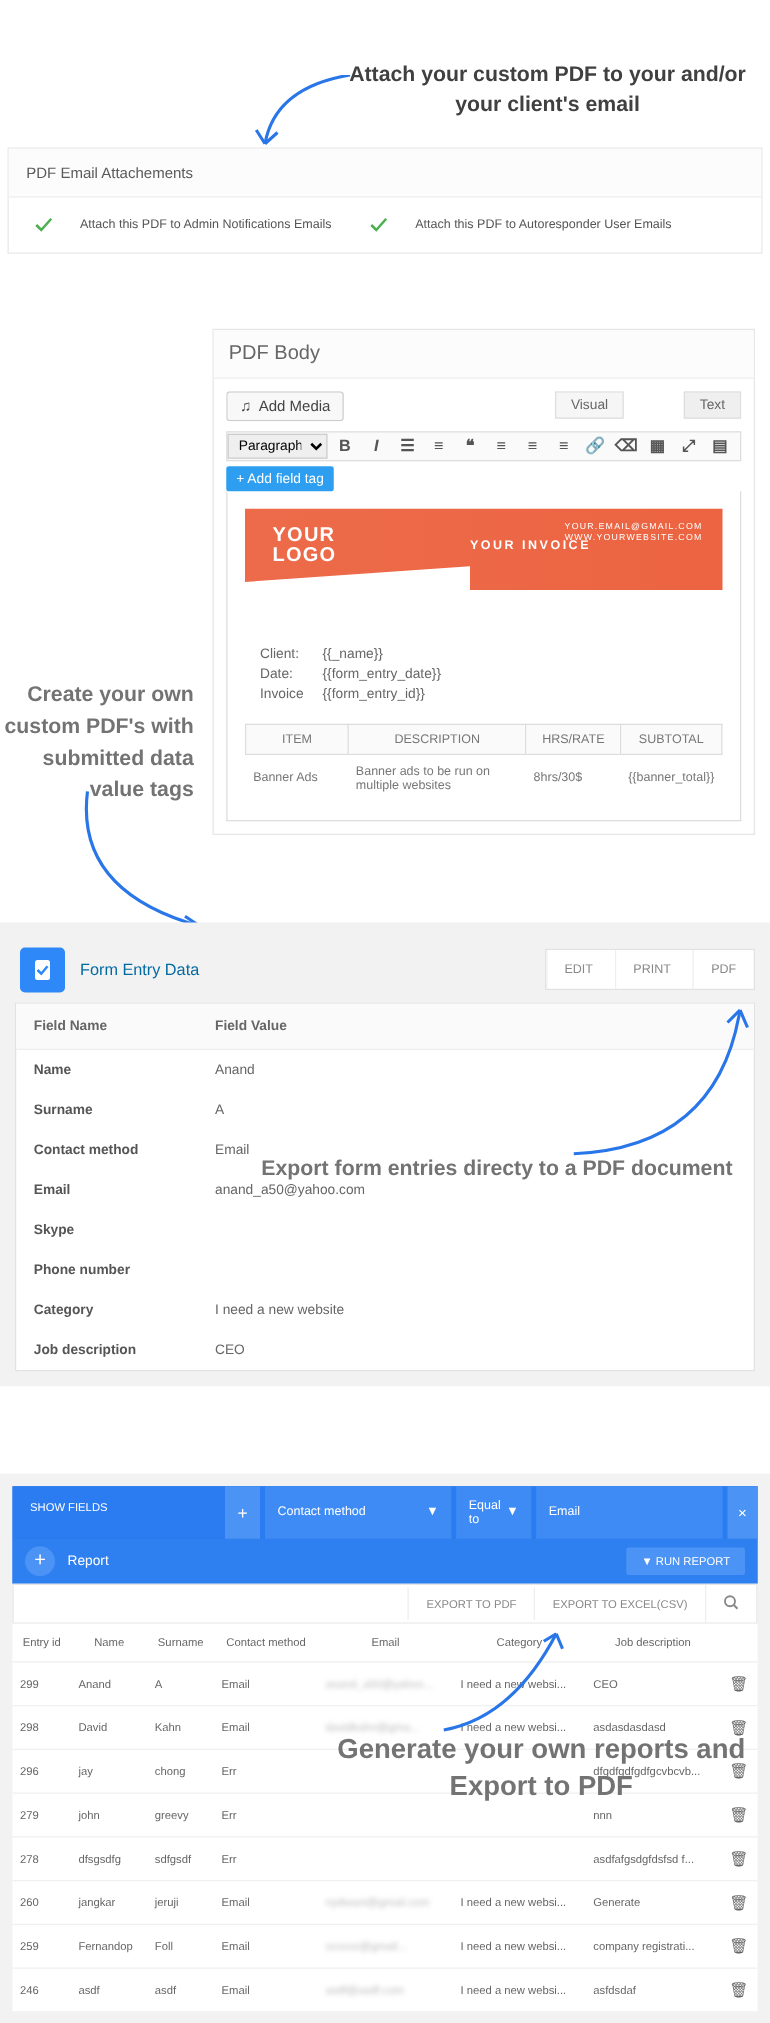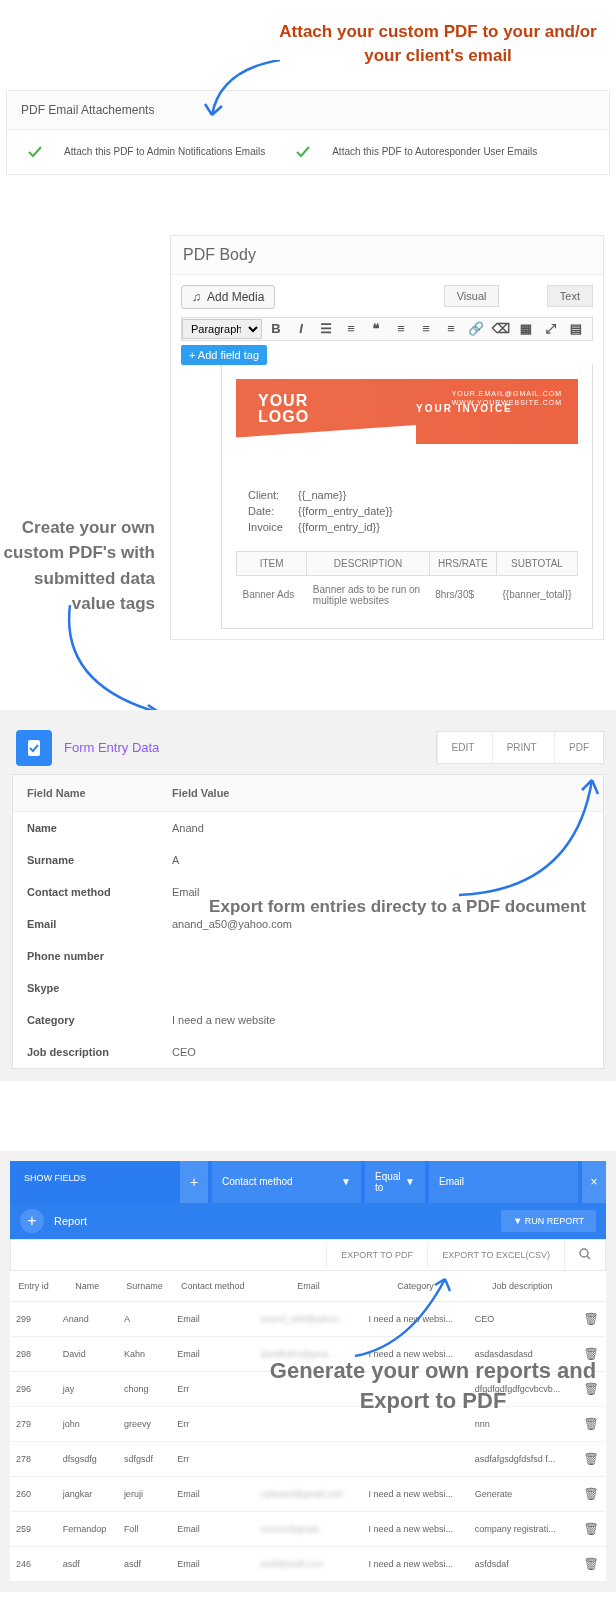--- a/index.html
+++ b/index.html
@@ -1,19 +1,19 @@
 <!DOCTYPE html>
 <html><head>
 <meta charset="utf-8">
 <style>
 * { box-sizing: border-box; margin: 0; padding: 0; }
 body { font-family: Arial, Helvetica, sans-serif; background: #fff; width: 616px; font-size: 12px; color: #555; }
 
 
-.annot-top { text-align: center; color: #c2410c; font-size: 17px; font-weight: 600; margin: 20px 0 8px 260px; line-height: 1.4; position: relative; }
+.annot-top { text-align: center; color: #404040; font-size: 17px; font-weight: 600; margin: 48px 0 8px 260px; line-height: 1.4; position: relative; }
 .arrow1 { position: absolute; left: 200px; top: 60px; }
 .panel-attach { border: 1px solid #e8e8e8; margin: 22px 6px 0; background: #fff; }
 .panel-attach-header { padding: 12px 14px; font-size: 12px; color: #5a5a5a; border-bottom: 1px solid #eee; background: #fcfcfc; }
 .panel-attach-body { padding: 14px 20px; display: flex; gap: 30px; }
 .chk { display: flex; align-items: center; gap: 21px; font-size: 10px; color: #555; }
 .chk svg { width: 16px; height: 16px; flex-shrink: 0; }
 
 
 .annot-left { color: #737373; font-size: 17px; font-weight: 600; text-align: right; width: 155px; line-height: 1.5; position: absolute; left: 0; top: 280px; }
 .sec2-wrap { position: relative; margin-top: 60px; }
@@ -22,38 +22,38 @@
 .pdf-body-header { padding: 10px 12px; font-size: 16px; color: #666; border-bottom: 1px solid #eee; background: #fcfcfc; }
 .pdf-body-content { padding: 10px; }
 .add-media { display: inline-flex; align-items: center; gap: 6px; padding: 4px 10px; border: 1px solid #ccc; border-radius: 3px; font-size: 12px; color: #444; background: #f8f8f8; }
 .tabs-vt { float: right; }
 .tabs-vt span { display: inline-block; padding: 4px 12px; border: 1px solid #ddd; font-size: 11px; color: #666; background: #f6f6f6; }
 .tabs-vt span.active { background: #efefef; margin-left: 44px; }
 .toolbar { margin-top: 8px; border: 1px solid #ddd; background: #fafafa; padding: 0; display: flex; align-items: center; gap: 3px; flex-wrap: wrap; }
 .tb-sel { font-size: 11px; padding: 2px 4px; border: 1px solid #ccc; width: 80px; }
 .tb-btn { width: 22px; height: 22px; display: inline-flex; align-items: center; justify-content: center; color: #555; font-size: 13px; font-weight: bold; }
 .add-field-tag { display: inline-block; background: #2e9ef1; color: #fff; font-size: 11px; padding: 4px 8px; border-radius: 2px; margin-top: 4px; }
-.editor-canvas { border: 1px solid #ddd; border-top: none; padding: 14px; min-height: 240px; background: #fff; margin-left: 40px; }
+.editor-canvas { border: 1px solid #ddd; border-top: none; padding: 14px; min-height: 240px; background: #fff; }
 .invoice-banner { color: #fff; position: relative; height: 65px; overflow: hidden; background: linear-gradient(to right, #ed6b4a, #ec6442); }
 .inv-logo { position: absolute; left: 22px; top: 14px; font-weight: 800; font-size: 16px; line-height: 1.0; letter-spacing: 1px; }
 .inv-title { position: absolute; left: 180px; top: 24px; font-size: 10px; letter-spacing: 2px; font-weight: 700; }
 .inv-meta { position: absolute; right: 16px; top: 10px; font-size: 7px; letter-spacing: 1px; text-align: right; line-height: 1.4; }
 .inv-banner-cut { position: absolute; left: -20px; bottom: -18px; width: 200px; height: 30px; background: #fff; transform: skewY(-4deg); }
 .inv-details { margin: 45px 12px 18px; font-size: 11px; color: #666; }
 .inv-details div { margin-bottom: 4px; }
 .inv-details span:first-child { display: inline-block; width: 50px; }
 .inv-table { width: 100%; border-collapse: collapse; margin: 12px 0 0; font-size: 10px; }
 .inv-table th { border: 1px solid #ddd; padding: 6px; color: #777; font-weight: normal; background: #fafafa; }
 .inv-table td { padding: 8px 6px; color: #777; }
 
 
 .sec3-wrap { background: #f2f2f2; margin-top: 70px; padding: 12px; position: relative; }
 .fed-header { display: flex; align-items: center; padding: 8px 0 8px 4px; }
 .fed-icon { width: 36px; height: 36px; background: #2e88f7; border-radius: 4px; display: flex; align-items: center; justify-content: center; margin-right: 12px; }
-.fed-title { font-size: 13px; color: #8b5cf6; }
+.fed-title { font-size: 13px; color: #0369a1; }
 .fed-actions { margin-left: auto; background: #fff; border: 1px solid #e2e2e2; }
 .fed-actions span { display: inline-block; padding: 10px 14px; font-size: 10px; color: #888; border-left: 1px solid #eee; }
 .fed-table { background: #fff; border: 1px solid #e2e2e2; }
 .fed-th { display: flex; border-bottom: 1px solid #eee; background: #fafafa; }
 .fed-th > div { padding: 12px 14px; font-size: 11px; color: #666; font-weight: bold; }
 .fed-th > div:first-child { width: 145px; }
 .fed-row { display: flex; }
 .fed-row > div { padding: 10px 14px; font-size: 11px; color: #666; }
 .fed-row > div:first-child { width: 145px; font-weight: bold; color: #555; }
 .annot3 { position: absolute; right: 30px; top: 185px; color: #737373; font-size: 17px; font-weight: 600; text-align: center; line-height: 1.4; }
@@ -223,25 +223,25 @@
         </div>
         <div class="fed-row">
           <div>Contact method</div>
           <div>Email</div>
         </div>
         <div class="fed-row">
           <div>Email</div>
           <div>anand_a50@yahoo.com</div>
         </div>
         <div class="fed-row">
+          <div>Skype</div>
+          <div></div>
+        </div>
+        <div class="fed-row">
           <div>Phone number</div>
-          <div></div>
-        </div>
-        <div class="fed-row">
-          <div>Skype</div>
           <div></div>
         </div>
         <div class="fed-row">
           <div>Category</div>
           <div>I need a new website</div>
         </div>
         <div class="fed-row">
           <div>Job description</div>
           <div>CEO</div>
         </div>

